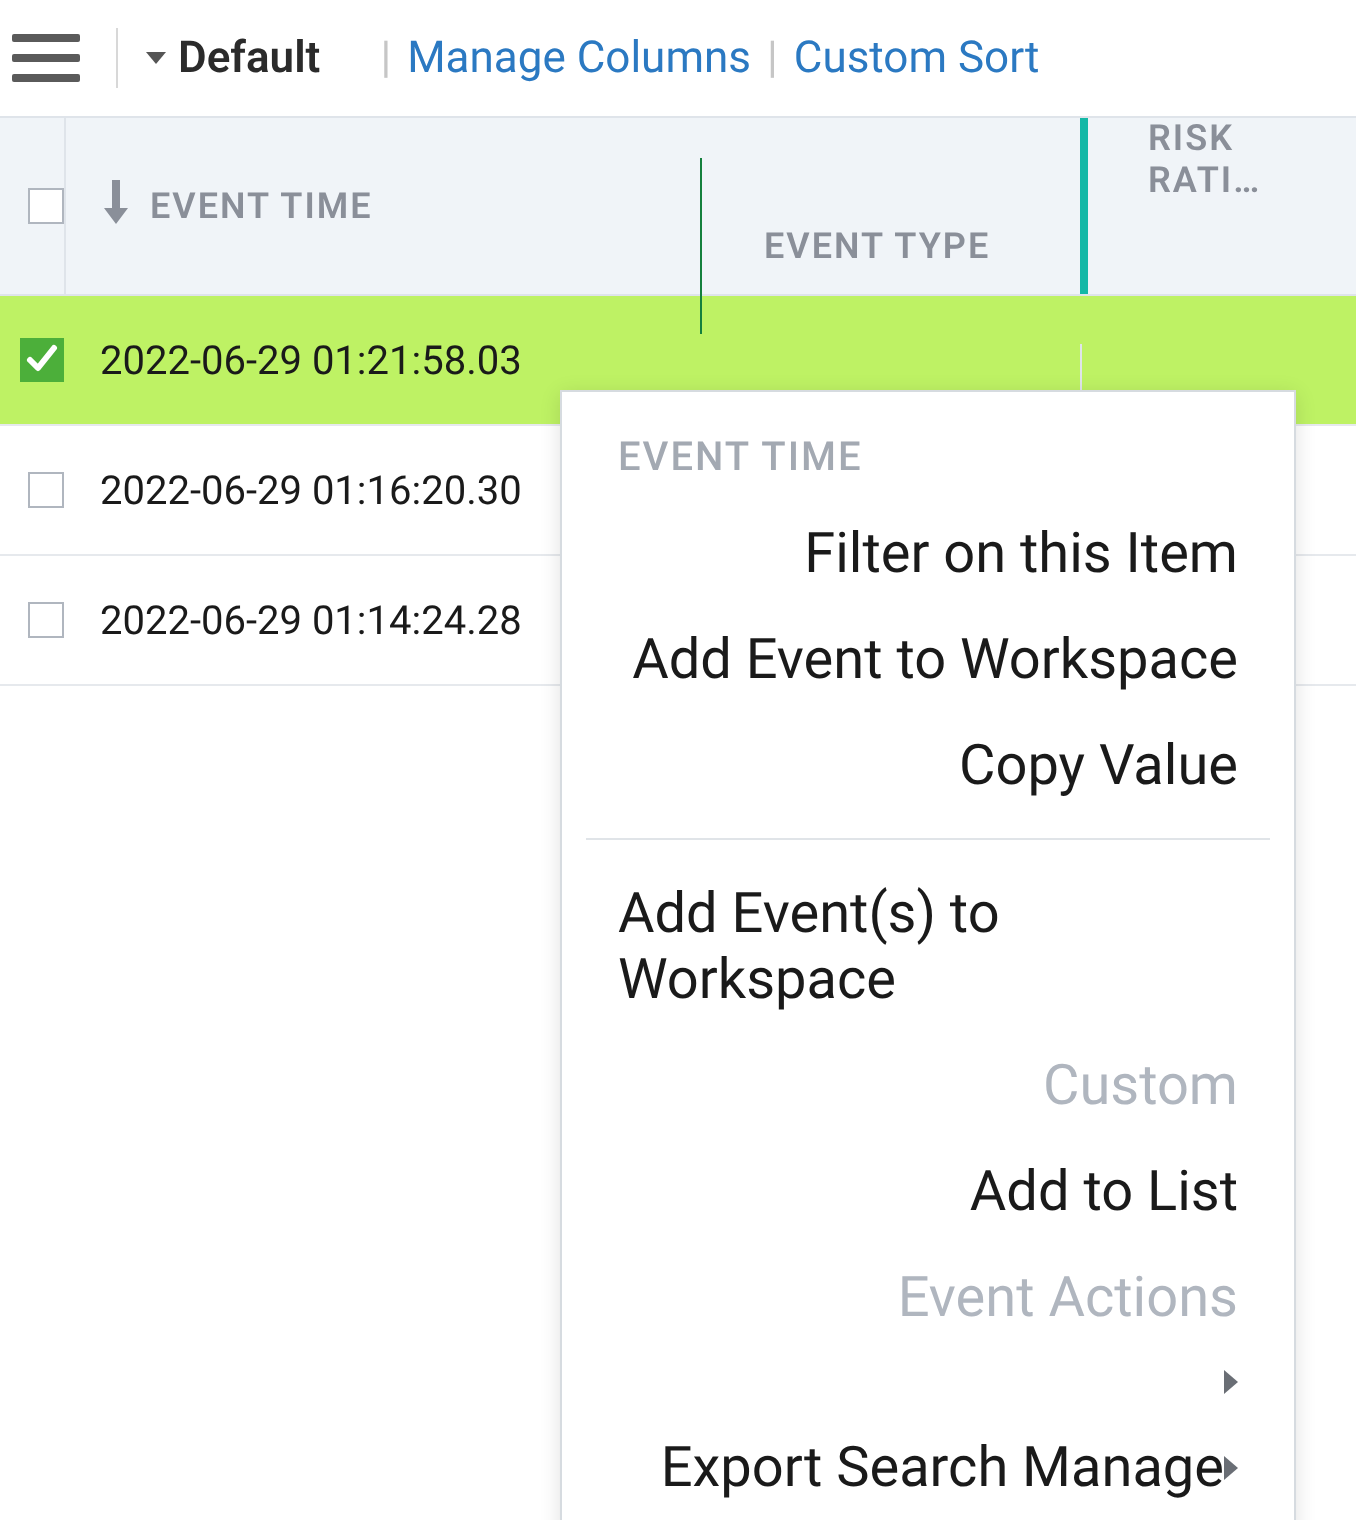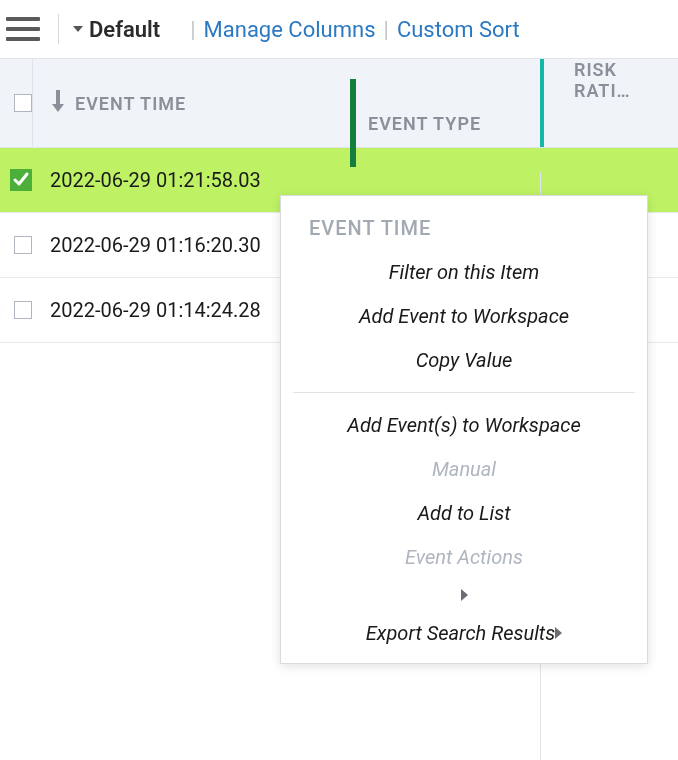--- a/index.html
+++ b/index.html
@@ -87,22 +87,22 @@
     align-items: center;
     padding-left: 18px;
     border-left: 1px solid #dfe4ea;
     height: 100%;
   }
   .col-eventtype {
     width: 190px;
     flex-shrink: 0;
     display: flex;
     align-items: center;
-    padding-left: 12px;
-    border-left: 6px solid #15803d;
+    padding-left: 31px;
+    border-left: 1px solid #15803d;
     height: 100%;
     margin-top: 40px;
   }
   .col-risk {
     flex: 1;
     display: flex;
     align-items: flex-start;
     padding-left: 30px;
     border-left: 4px solid #14b8a6;
     height: 100%;
@@ -176,28 +176,27 @@
     z-index: 10;
   }
   .menu-section-header {
     font-size: 20px;
     letter-spacing: 1px;
     color: #a3a9b2;
     font-weight: 500;
     padding: 8px 28px 10px 28px;
   }
   .menu-item {
-    font-size: 20px;
+    font-size: 28px;
     color: #1a1a1a;
     padding: 10px 28px;
     cursor: pointer;
     display: flex;
     align-items: center;
-    justify-content: center;
-    font-style: italic;
+    justify-content: flex-end;
   }
   .menu-item.disabled {
     color: #b0b6bf;
     cursor: default;
   }
   .menu-divider {
     height: 1px;
     background: #e0e4e8;
     margin: 10px 12px;
   }
@@ -289,28 +288,28 @@
       <span>Add Event to Workspace</span>
     </div>
   <div class="menu-item">
       <span>Copy Value</span>
     </div>
   <div class="menu-divider"></div>
   <div class="menu-item">
       <span>Add Event(s) to Workspace</span>
     </div>
   <div class="menu-item disabled">
-      <span>Manual</span>
+      <span>Custom</span>
     </div>
   <div class="menu-item">
       <span>Add to List</span>
     </div>
   <div class="menu-item disabled">
       <span>Event Actions</span>
     </div>
   <div class="menu-item">
     <span class="submenu-caret"></span>
   </div>
   <div class="menu-item">
-    <span>Export Search Results</span>
+    <span>Export Search Manage</span>
     <span class="submenu-caret"></span>
   </div>
 </div>
 
 </body></html>

